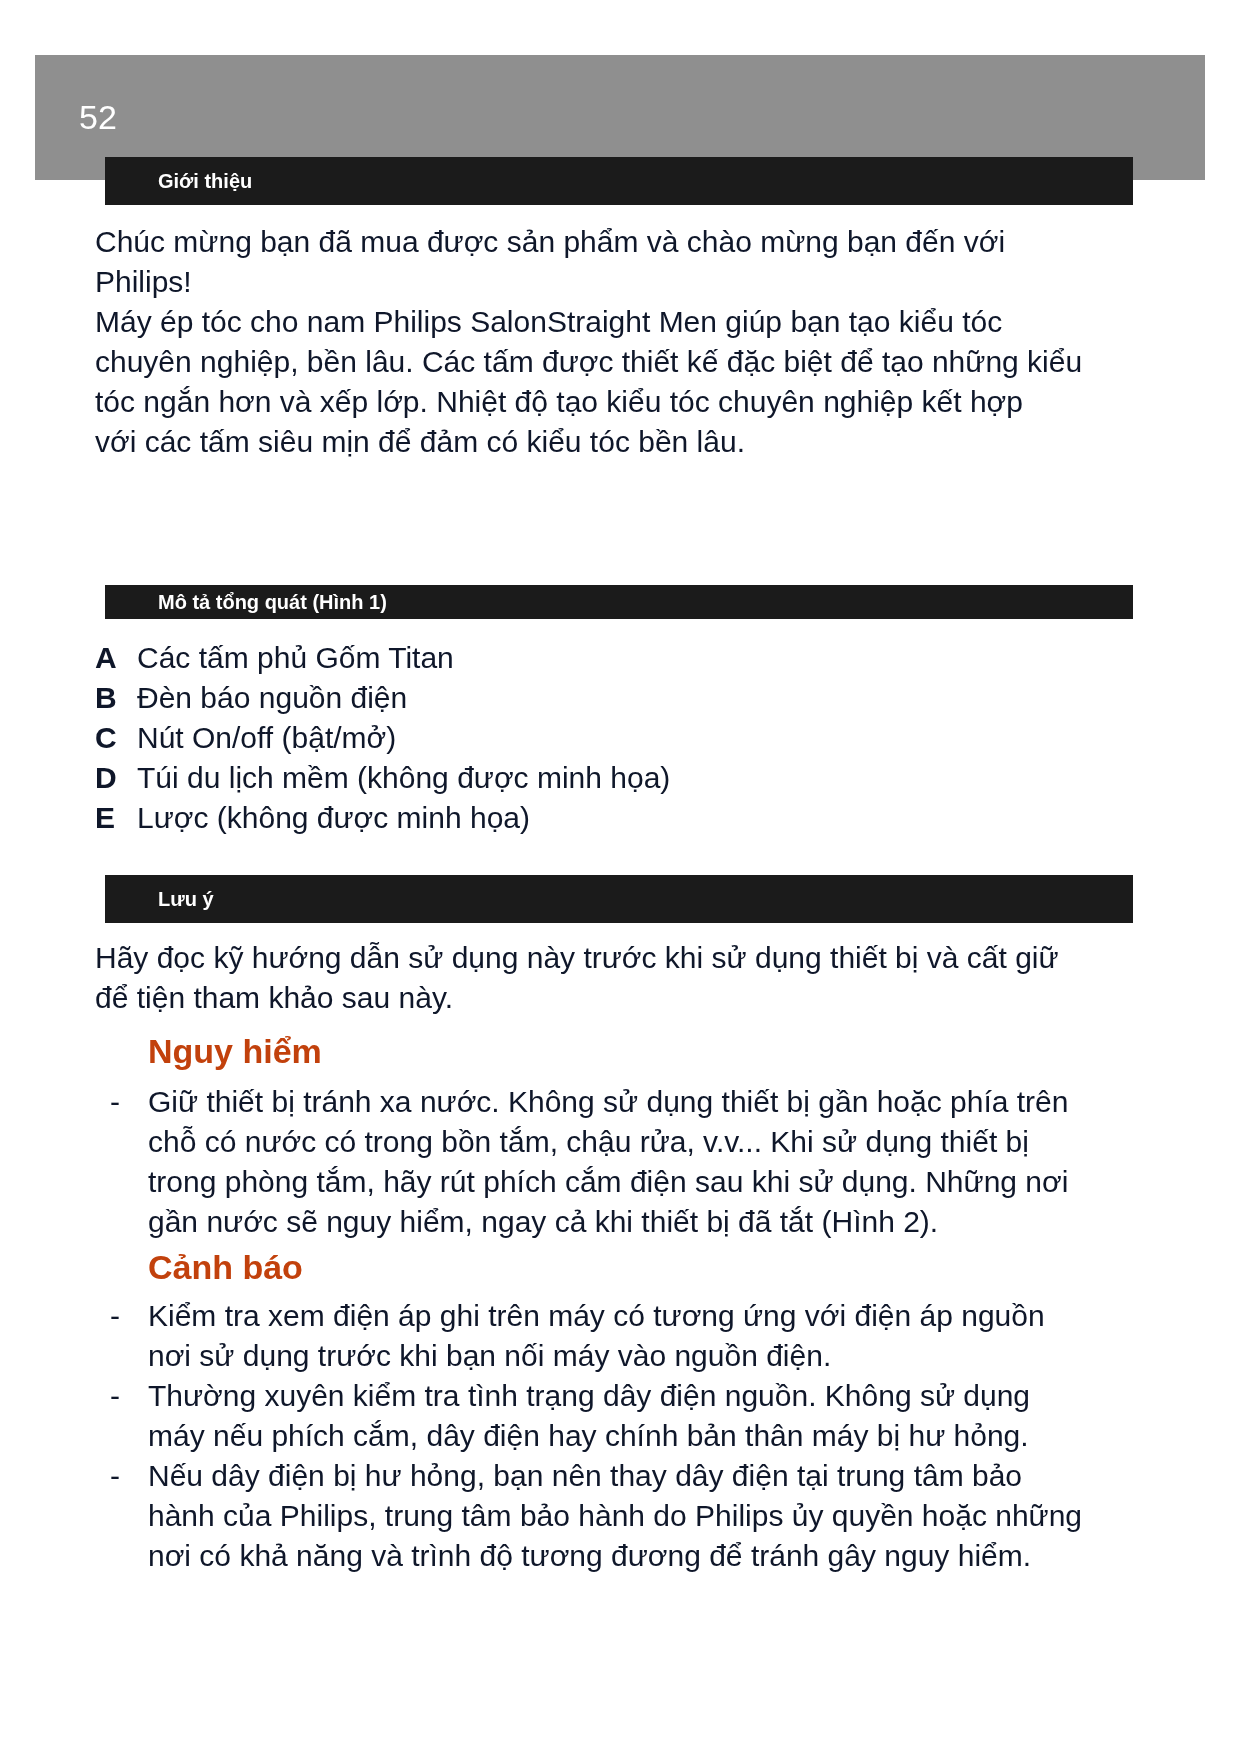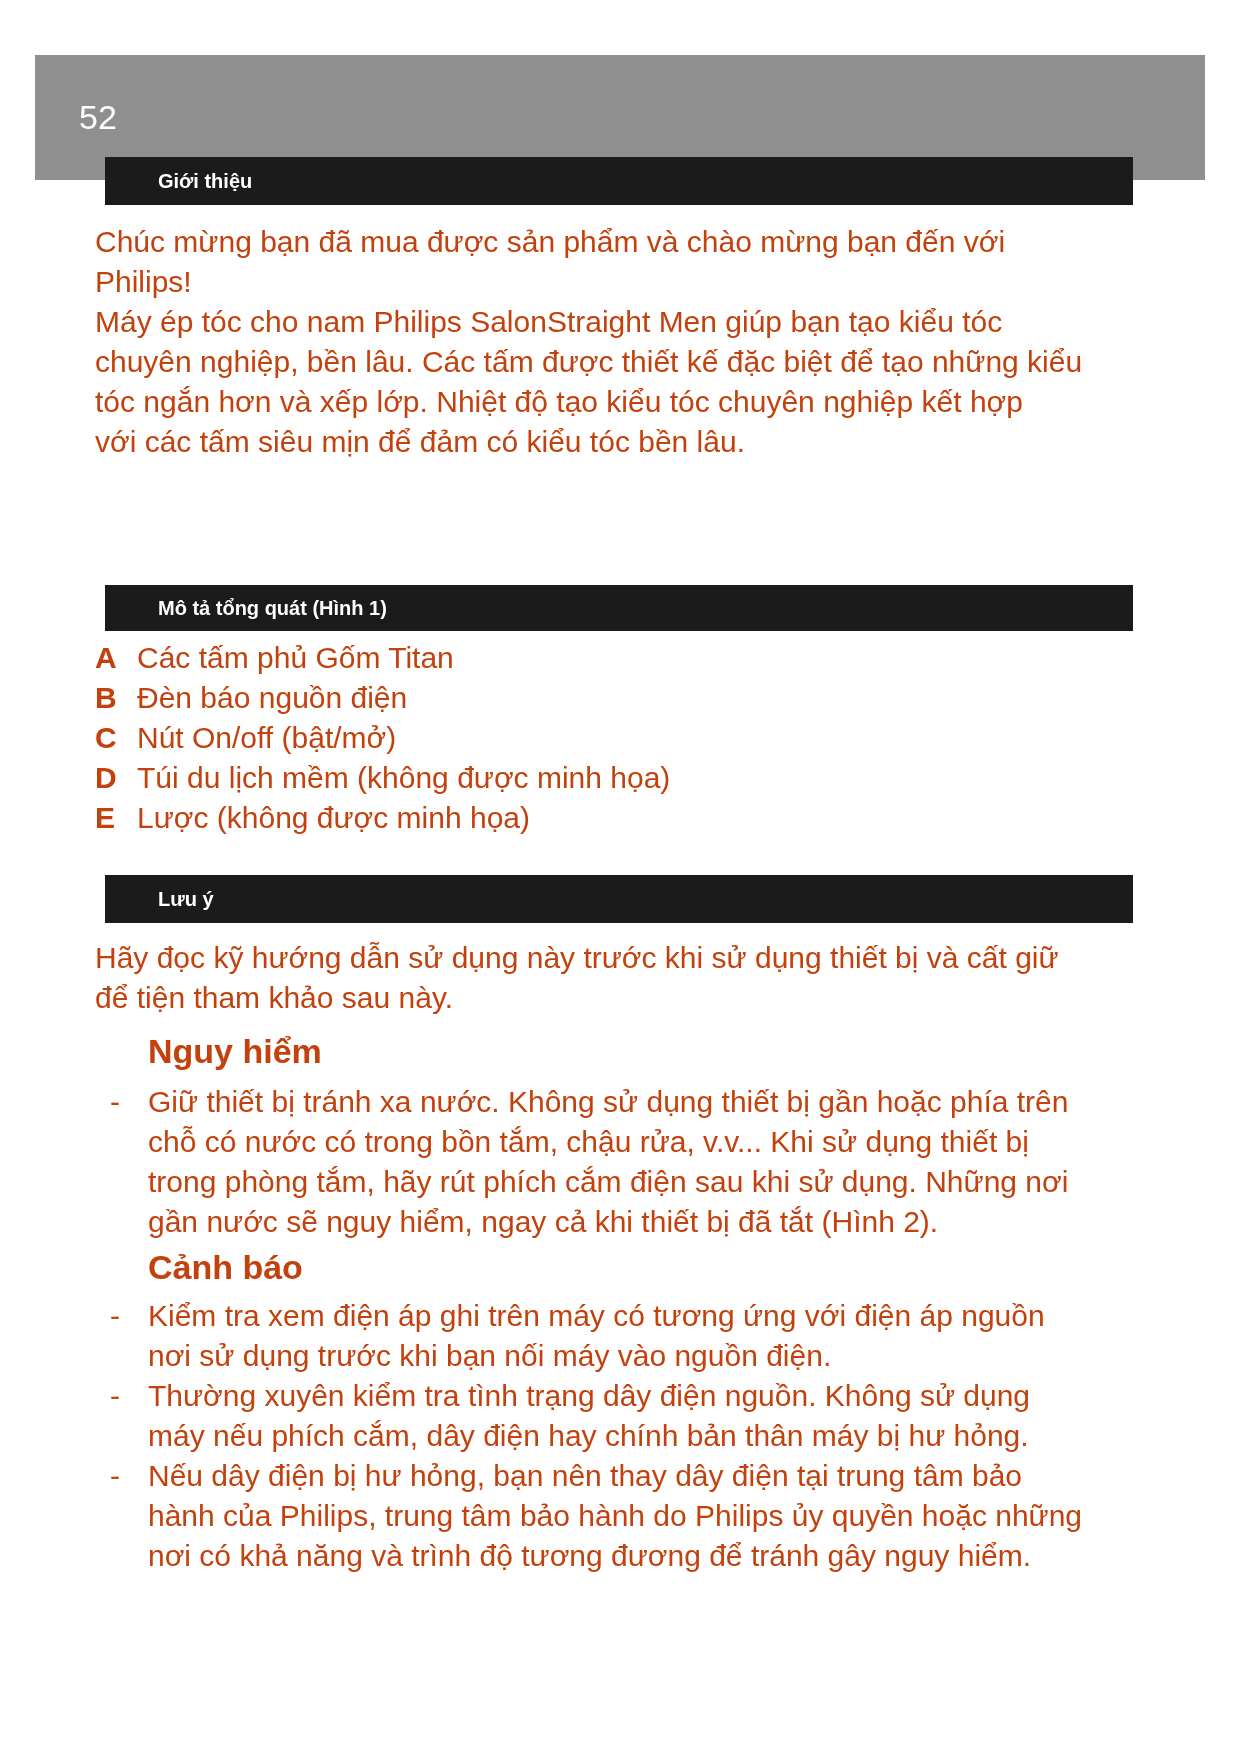--- a/index.html
+++ b/index.html
@@ -26,26 +26,26 @@
   }
   
   .section-bar{
     position:absolute;left:105px;width:1028px;height:48px;
     background:#1b1b1b;color:#ffffff;
     display:flex;align-items:center;
     padding-left:53px;box-sizing:border-box;
     font-size:20px;font-weight:bold;
   }
   .bar-intro{top:157px;}
-  .bar-overview{top:585px;height:46px;}
+  .bar-overview{top:585px;height:34px;}
   .bar-notes{top:875px;}
   
   .body-block{
     position:absolute;left:95px;width:1048px;
-    font-size:30px;line-height:40px;color:#c2410c;
+    font-size:30px;line-height:40px;color:#0f172a;
   }
   .body-block p{margin:0;white-space:pre-line;}
   .intro-block{top:222px;}
   .notes-para{top:938px;}
   
   .list-block{top:638px;}
   .list-item{display:flex;height:40px;}
   .list-letter{font-weight:bold;width:42px;flex:0 0 42px;}
   
   .sub-heading{

